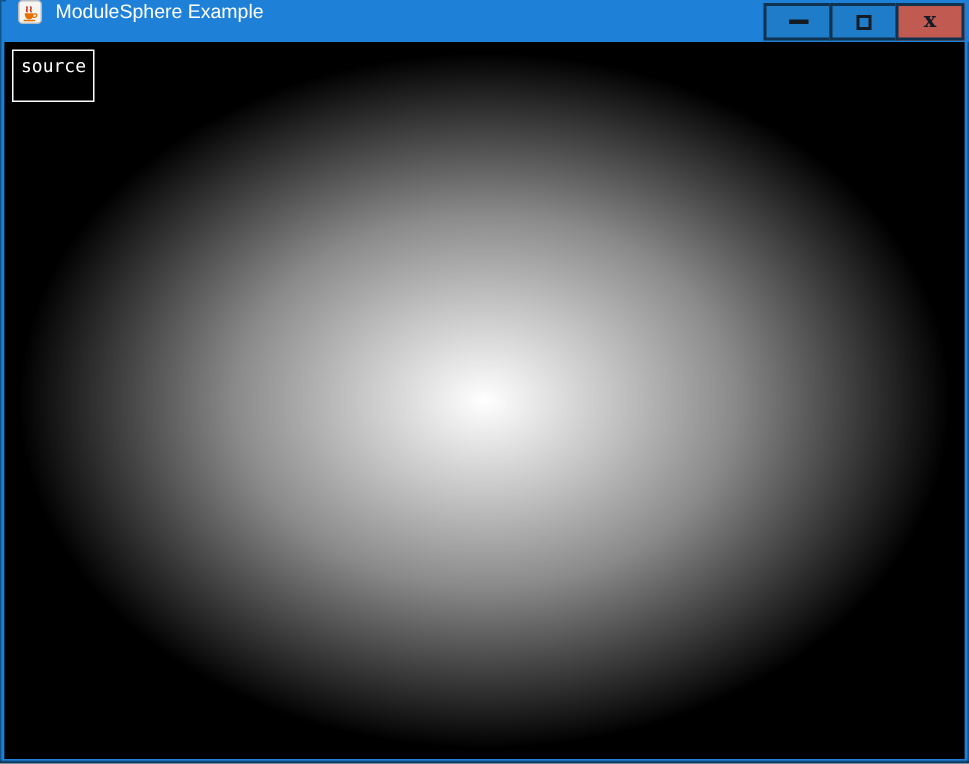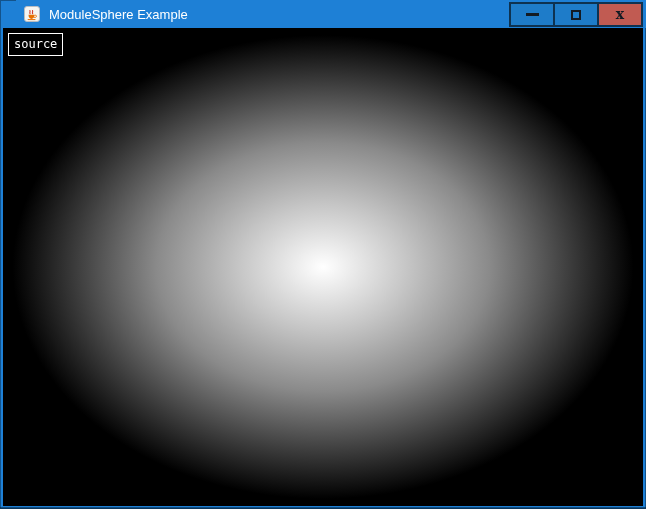--- a/index.html
+++ b/index.html
@@ -18,25 +18,24 @@
     height: 509px;
     box-sizing: border-box;
     background: var(--frame, #1e80d6);
     box-shadow: inset 0 0 0 1px rgba(7, 28, 48, 0.45),
                 inset 0 -2px 0 rgba(0, 0, 0, 0.40);
   }
 
   
   .titlebar {
     position: absolute;
-    top: 0; left: 16px; right: 0;
+    top: 0; left: 4px; right: 0;
     height: 28px;
     background: var(--titlebar-bg, #1e80d6);
     display: flex;
-    align-items: center;
     padding-left: 8px;
     gap: 9px;
     box-sizing: border-box;
     cursor: default;
   }
 
   .app-icon {
     width: 16px;
     height: 16px;
     flex: 0 0 auto;
@@ -112,21 +111,21 @@
   }
 
   .source-box {
     position: absolute;
     left: 5px;
     top: 5px;
     background: #000000;
     border: 1px solid #ffffff;
     color: #ffffff;
     font: 12px "DejaVu Sans Mono", monospace;
-    padding: 3px 5px 4px 5px;
+    padding: 3px 5px 16px 5px;
     line-height: 14px;
     cursor: pointer;
     user-select: none;
   }
 </style>
 </head>
 <body>
 
 <div class="window">
 

